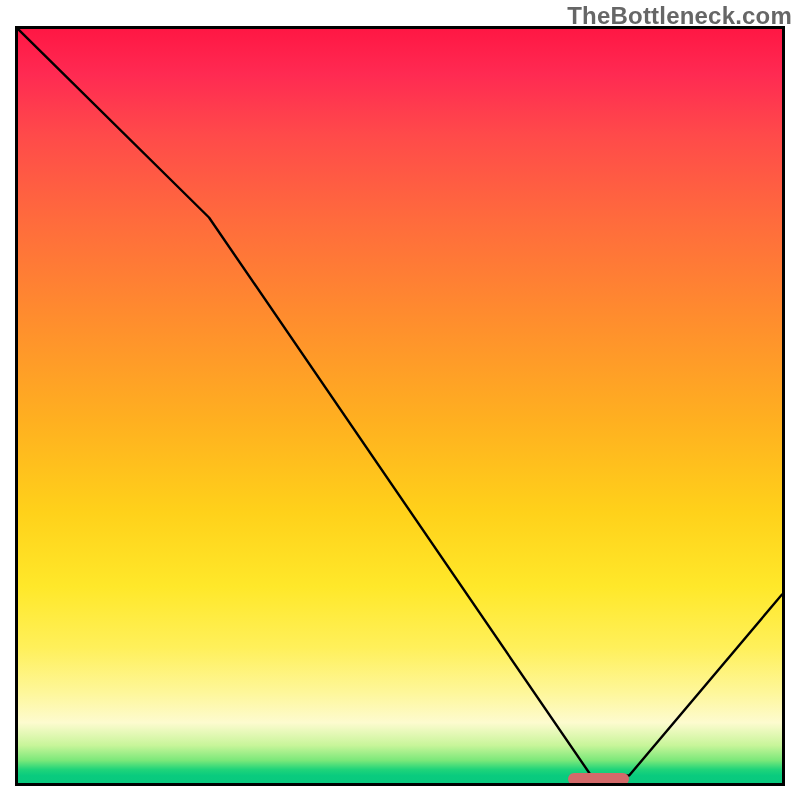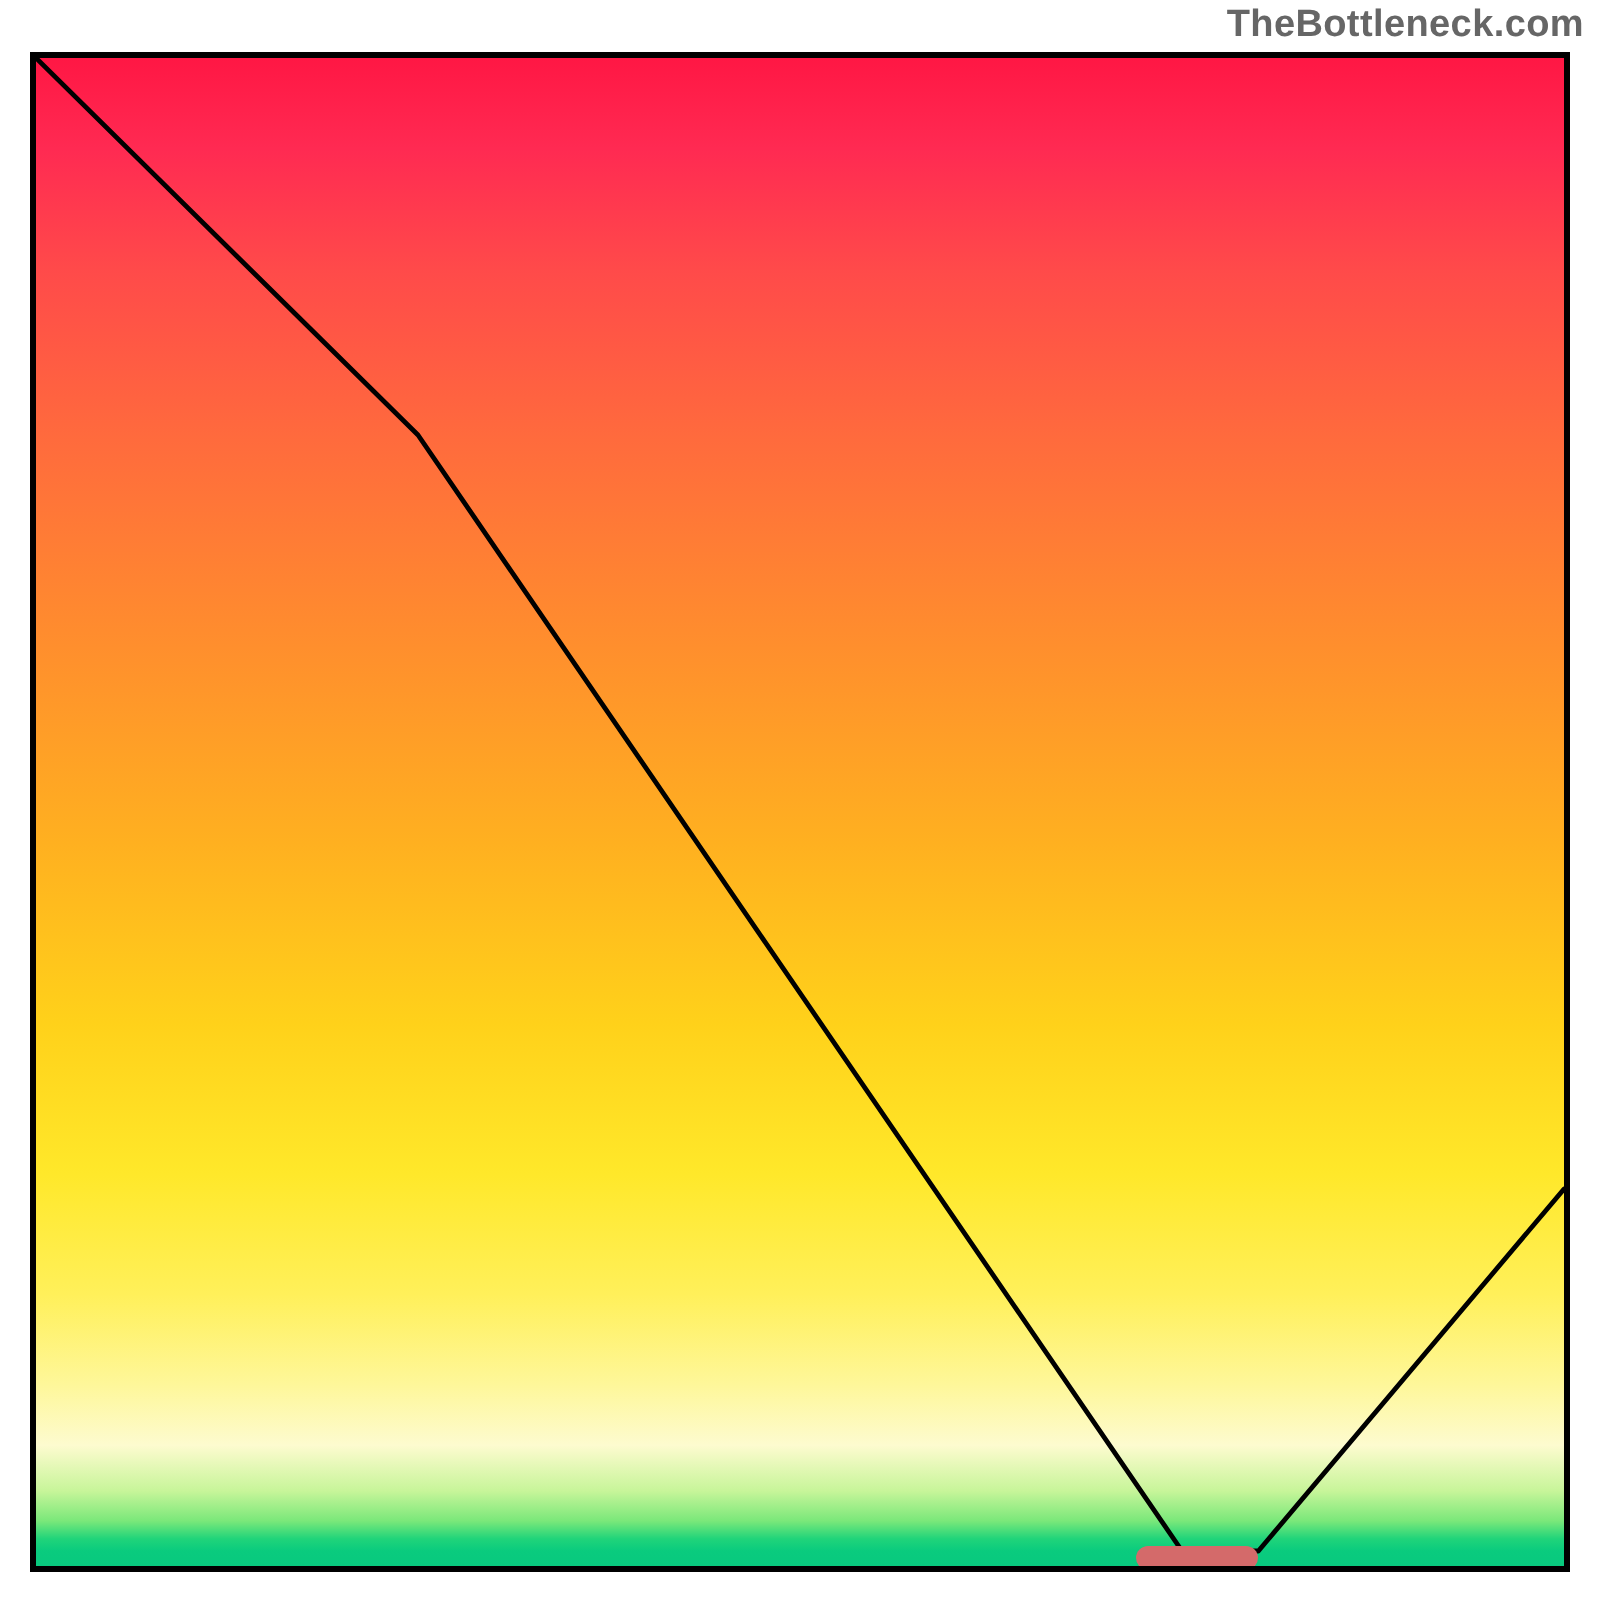--- a/index.html
+++ b/index.html
@@ -13,21 +13,21 @@
   }
   .canvas {
     position: relative;
     width: 800px;
     height: 800px;
   }
   .watermark {
     position: absolute;
     top: 2px;
     right: 8px;
-    font-size: 19px;
+    font-size: 24px;
     font-weight: 600;
     color: #666666;
     letter-spacing: 0.2px;
     z-index: 50;
   }
   .plot-frame {
     position: absolute;
     left: 15px;
     top: 26px;
     width: 770px;

